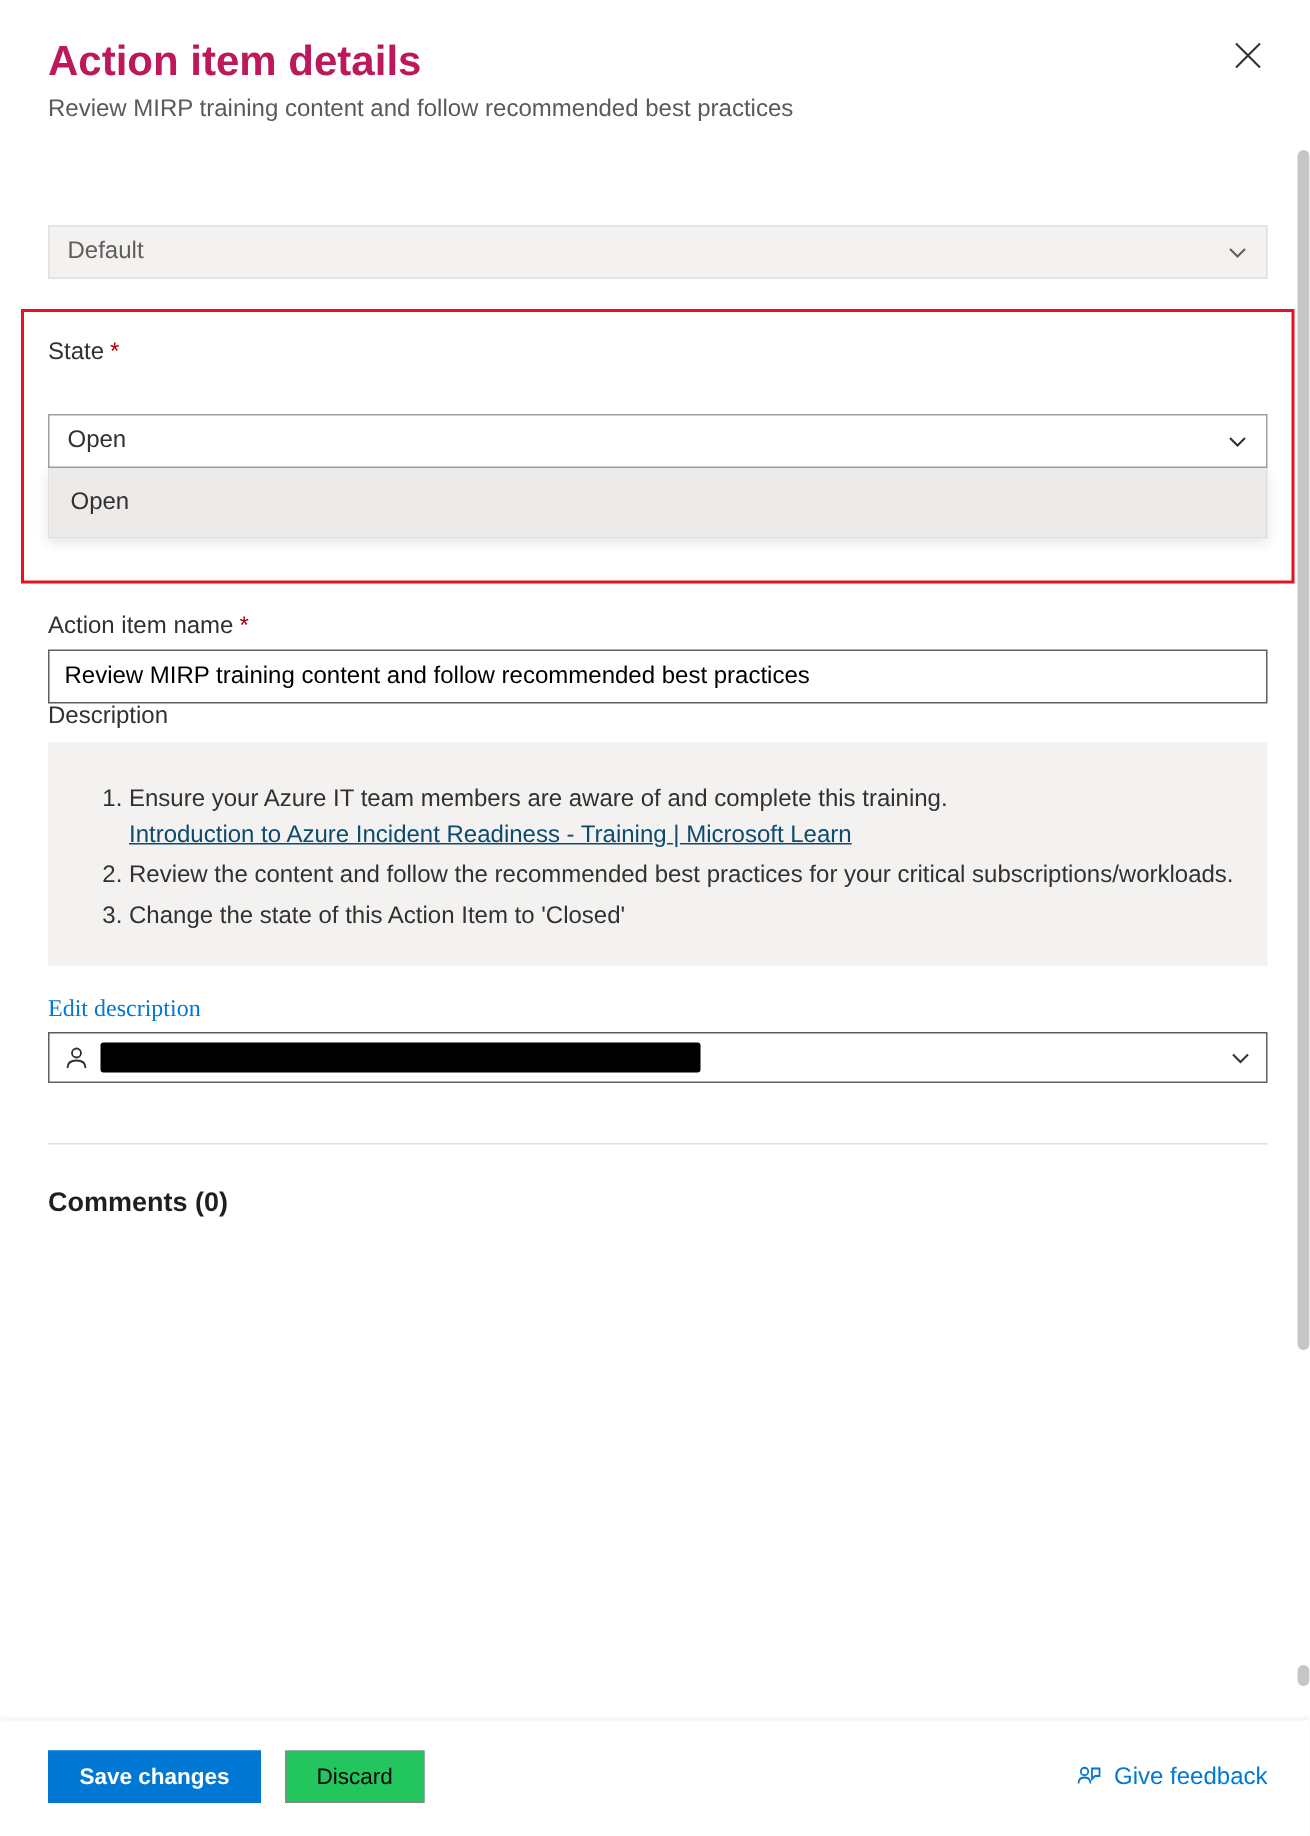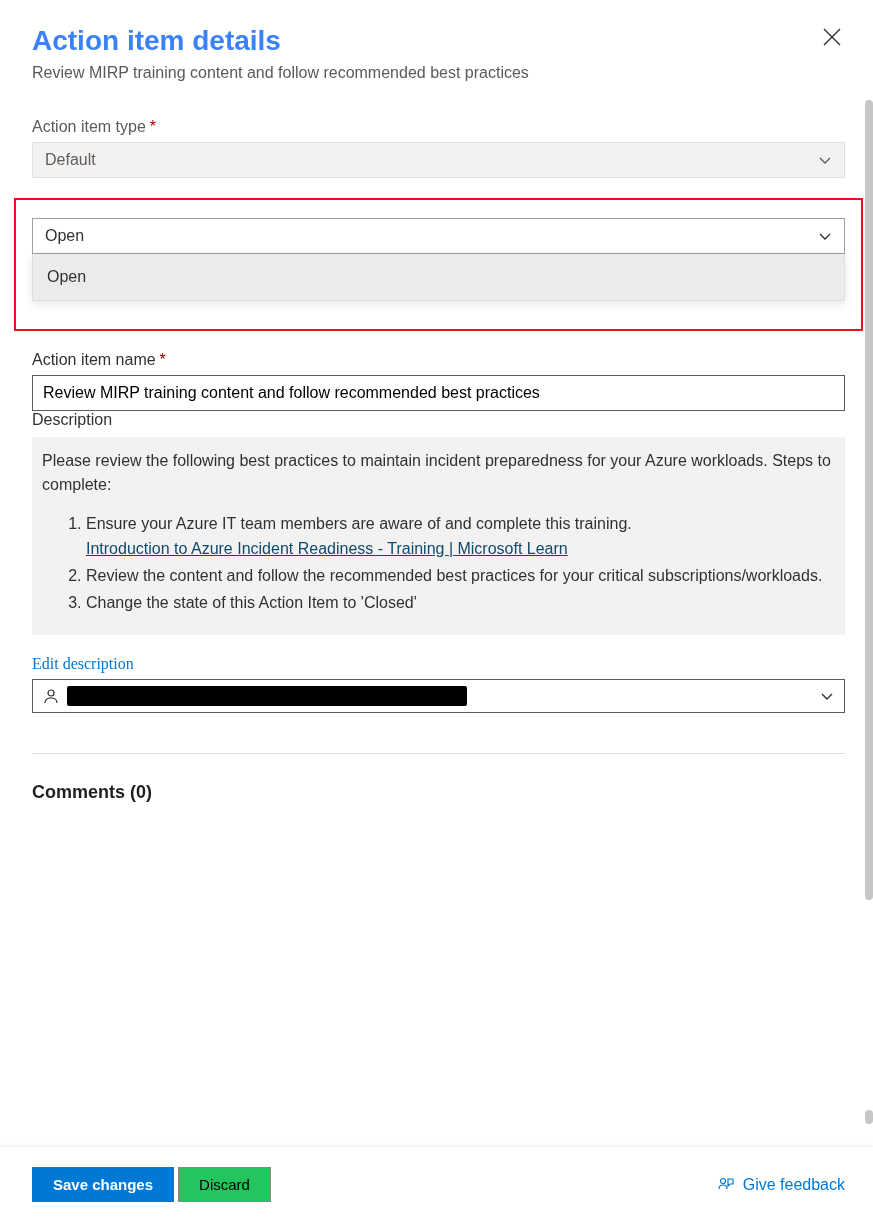--- a/index.html
+++ b/index.html
@@ -19,21 +19,21 @@
     position: relative;
   }
   .header-row {
     display: flex;
     justify-content: space-between;
     align-items: flex-start;
   }
   .title {
     font-size: 28px;
     font-weight: 700;
-    color: #3b82f6;
+    color: #be185d;
     line-height: 1.2;
   }
   .subtitle {
     font-size: 16px;
     color: #5a5a5a;
     margin-top: 6px;
     margin-bottom: 36px;
   }
   .close-x {
     cursor: pointer;
@@ -48,20 +48,21 @@
   .field-label.dark { color: #323130; }
   .select-box {
     display: flex;
     align-items: center;
     justify-content: space-between;
     padding: 8px 12px;
     border: 1px solid #a19f9d;
     background: #fff;
     font-size: 16px;
     cursor: pointer;
+    margin-top: 32px;
   }
   .select-box.disabled {
     background: #f3f2f1;
     border-color: #e1dfdd;
     color: #605e5c;
   }
   .chev { flex: 0 0 auto; }
   .highlight-box {
     border: 2px solid #e81123;
     padding: 18px 16px 28px 16px;
@@ -147,21 +148,21 @@
     bottom: 0;
     left: 0;
     right: 0;
     box-shadow: 0 -1px 4px rgba(0,0,0,0.08);
     background: #fff;
     padding: 20px 28px 22px 32px;
     display: flex;
     align-items: center;
     justify-content: space-between;
   }
-  .footer-left { display: flex; gap: 4px; }
+  .footer-left { display: flex; gap: 16px; }
   .btn {
     font-size: 15px;
     padding: 8px 20px;
     border: 1px solid #8a8886;
     background: #22c55e;
     cursor: pointer;
     font-family: inherit;
   }
   .btn.primary {
     background: #0078d4;
@@ -206,53 +207,52 @@
       <div class="subtitle">Review MIRP training content and follow recommended best practices</div>
     </div>
     <div class="close-x">
       <svg width="18" height="18" viewBox="0 0 18 18">
           <path d="M1 1 L17 17 M17 1 L1 17" stroke="#323130" stroke-width="1.4" fill="none"></path>
         </svg>
     </div>
   </div>
 
   
-  <div class="field-label">
-    <span>Action item type</span><span class="req">*</span>
-  </div>
   <div class="select-box disabled">
     <span>Default</span>
     <svg class="chev" width="14" height="14" viewBox="0 0 14 14">
         <path d="M2 5 L7 10 L12 5" stroke="#605e5c" stroke-width="1.4" fill="none"></path>
       </svg>
   </div>
 
   
   <div class="highlight-box" style="margin-top:20px;">
+    <div class="field-label dark">
+      <span>State</span><span class="req">*</span>
+    </div>
     <div class="select-box">
       <span>Open</span>
       <svg class="chev" width="14" height="14" viewBox="0 0 14 14">
           <path d="M2 5 L7 10 L12 5" stroke="#323130" stroke-width="1.4" fill="none"></path>
         </svg>
     </div>
     <div class="dropdown-list">
       <div class="dropdown-item hover">Open</div>
     </div>
   </div>
 
   
   <div class="field-label dark">
     <span>Action item name</span><span class="req">*</span>
   </div>
   <input class="text-input" value="Review MIRP training content and follow recommended best practices" style="">
 
   
   <div class="field-label dark section-gap">Description</div>
   <div class="desc-box">
-    <div>Please review the following best practices to maintain incident preparedness for your Azure workloads. Steps to complete:</div>
     <ol>
       <li>
         <span>Ensure your Azure IT team members are aware of and complete this training.</span><br>
         <a class="desc-link">Introduction to Azure Incident Readiness - Training | Microsoft Learn</a>
       </li>
       <li>Review the content and follow the recommended best practices for your critical subscriptions/workloads.</li>
       <li>Change the state of this Action Item to 'Closed'</li>
     </ol>
   </div>
   <div class="edit-link">Edit description</div>

